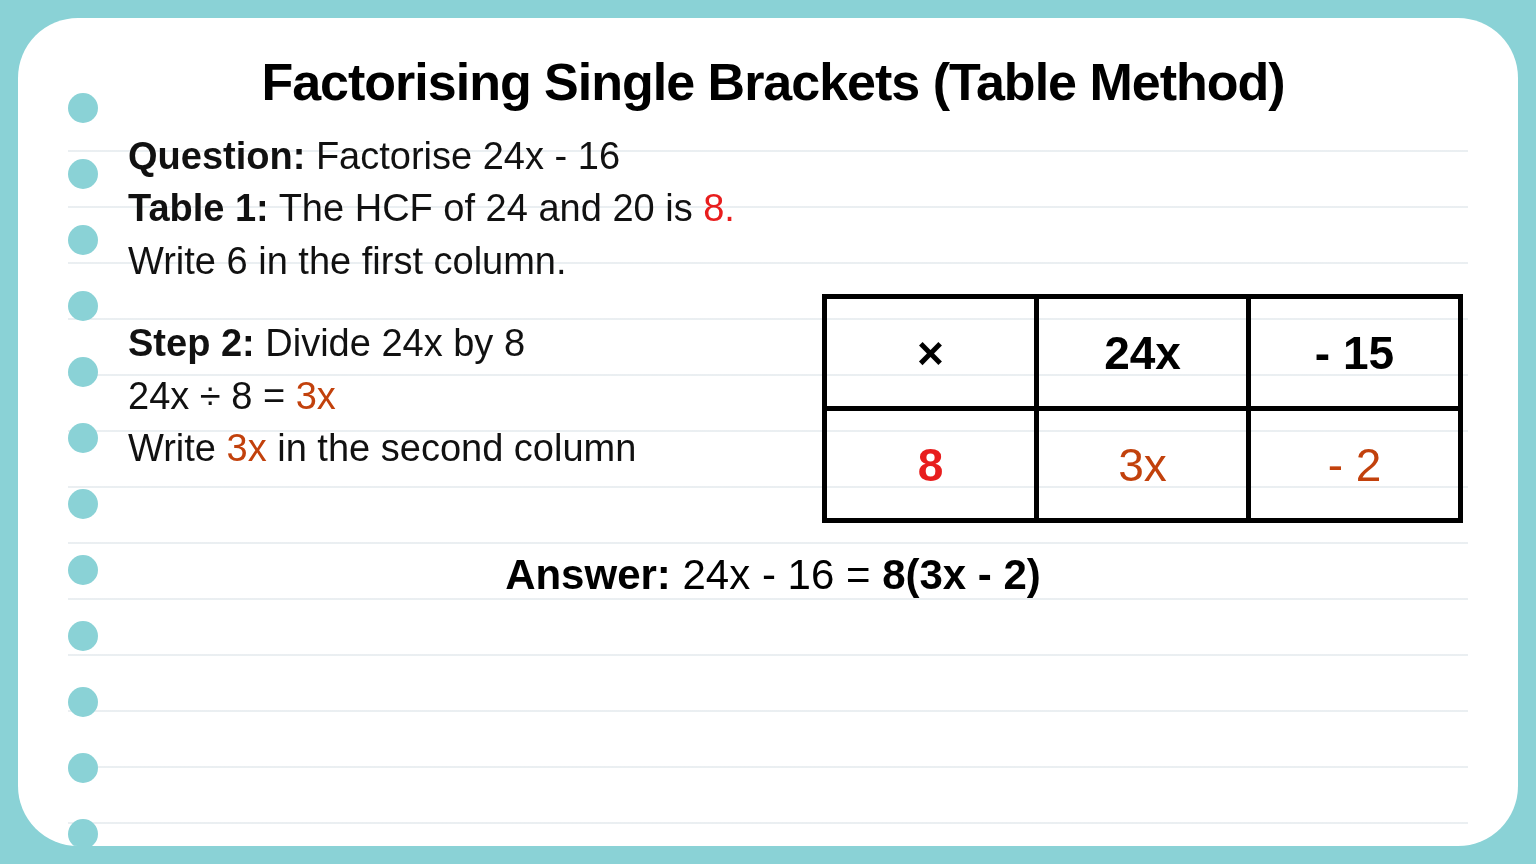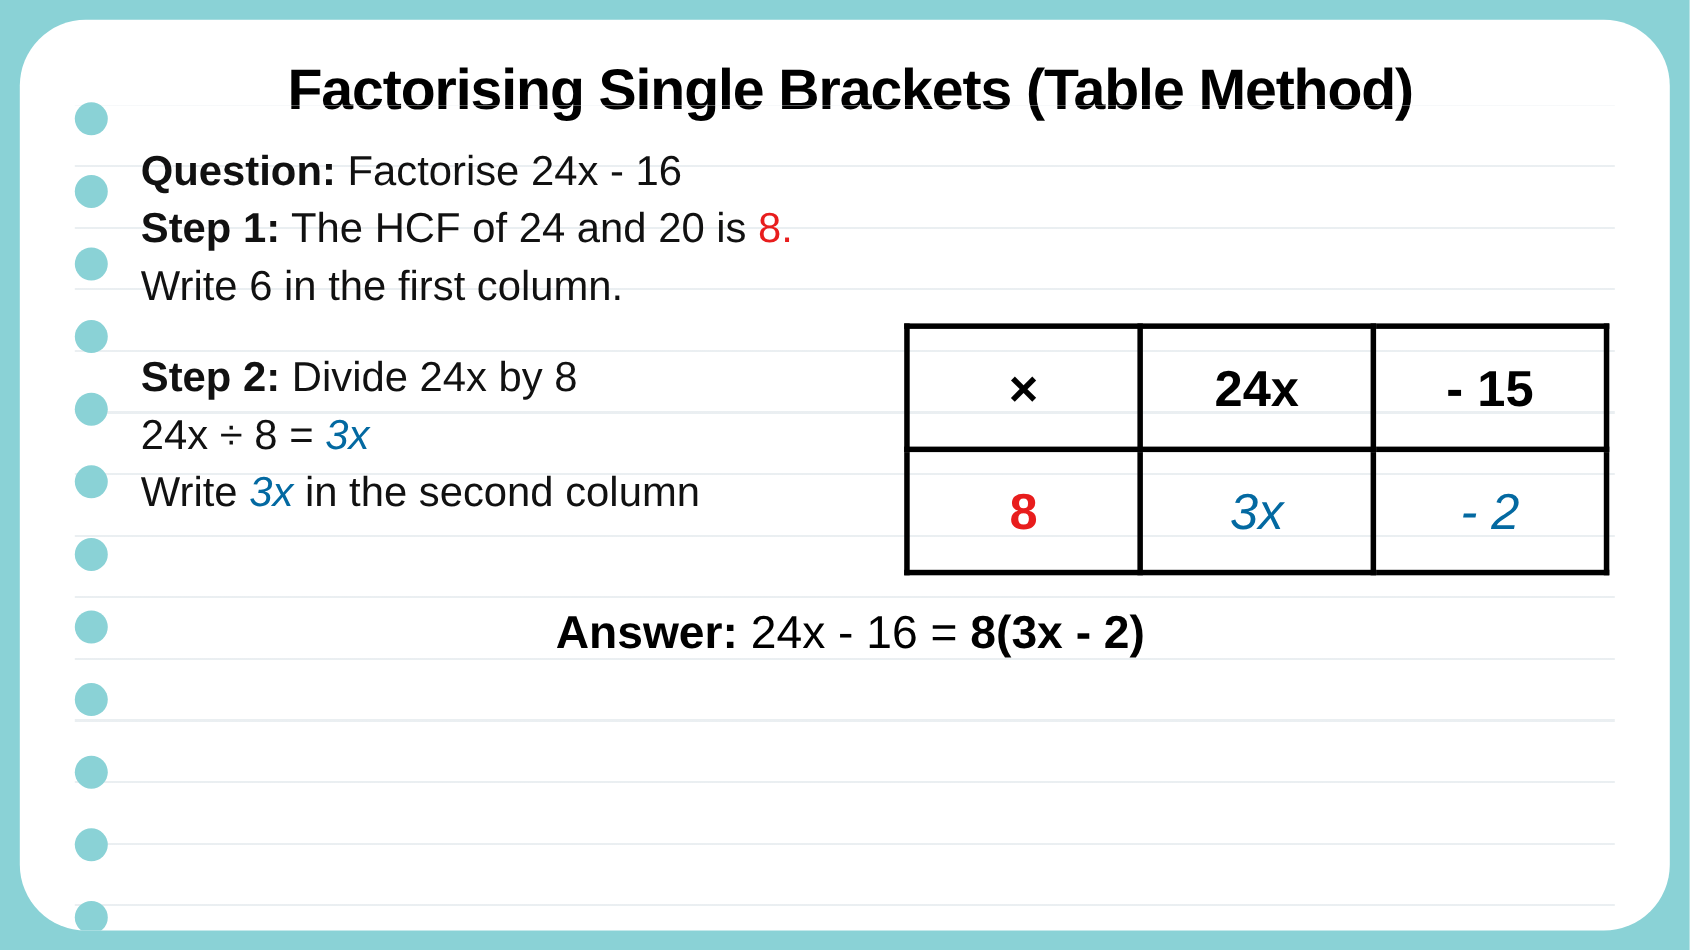--- a/index.html
+++ b/index.html
@@ -72,21 +72,21 @@
   }
   .left {
     flex: 1;
     font-size: 38px;
     color: #111;
     line-height: 1.38;
   }
   .block { margin-bottom: 30px; }
   .label { font-weight: 800; }
   .red { color: #e81d1d; }
-  .blue { color: #0369a1; font-style: italic; }
+  .blue { color: #c2410c; }
   .right {
     width: 680px;
     position: relative;
   }
   .grid-table {
     position: absolute;
     top: 164px;
     right: 15px;
     border-collapse: collapse;
   }
@@ -128,21 +128,21 @@
     <div class="dot"></div>
   </div>
 
   <h1 class="title">Factorising Single Brackets (Table Method)</h1>
 
   <div class="content">
     <div class="left">
 
       <div class="block">
         <span class="label">Question:</span><span> Factorise 24x - 16</span><br>
-        <span class="label">Step 1:</span><span> The HCF of 24 and 20 is </span><span class="red">8</span><span class="red">.</span><br>
+        <span class="label">Table 1:</span><span> The HCF of 24 and 20 is </span><span class="red">8</span><span class="red">.</span><br>
         <span>Write 6 in the first column.</span>
       </div>
 
       <div class="block">
         <span class="label">Step 2:</span><span> Divide 24x by 8</span><br>
         <span>24x ÷ 8 = </span><span class="blue">3x</span><br>
         <span>Write </span><span class="blue">3x</span><span> in the second column</span>
       </div>
 
 

